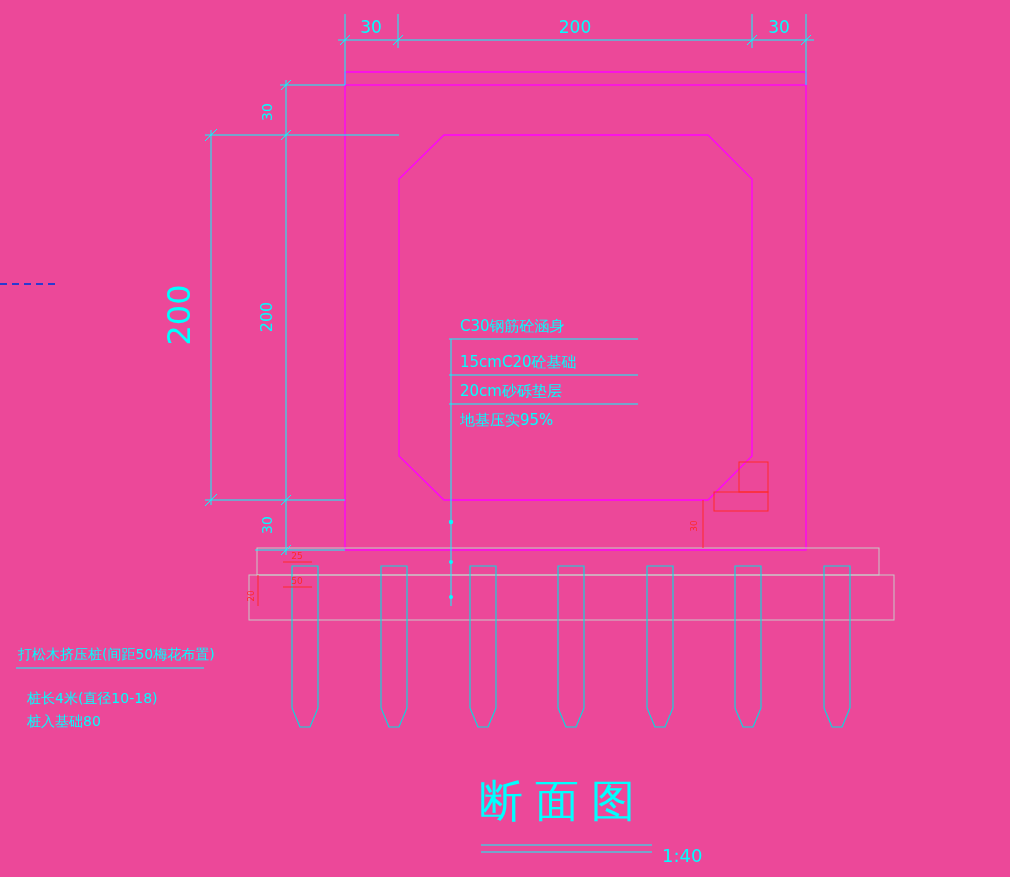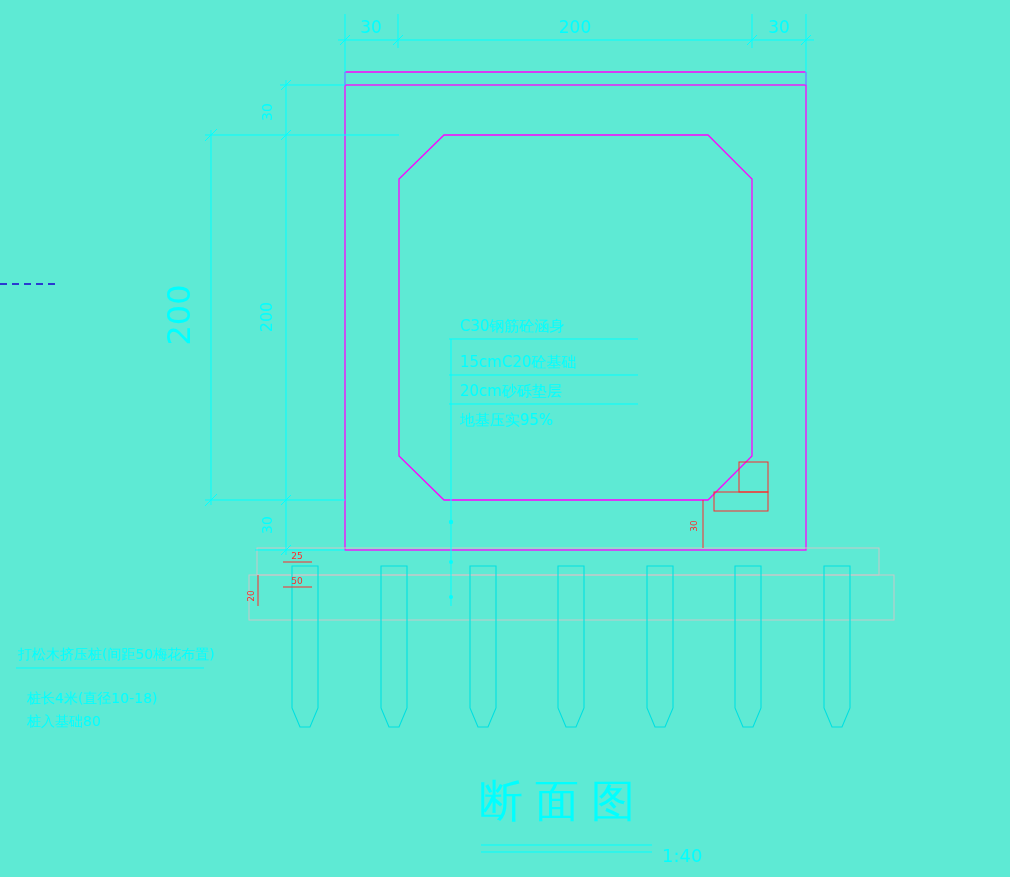--- a/index.html
+++ b/index.html
@@ -1,16 +1,16 @@
 <!DOCTYPE html>
 <html><head>
 <meta charset="utf-8">
 <style>
   html,body{margin:0;padding:0;background:#000;}
-  .canvas{position:relative;width:1010px;height:877px;background:#5eead4;overflow:hidden;
+  .canvas{position:relative;width:1010px;height:877px;background:#ec4899;overflow:hidden;
           font-family:"DejaVu Sans",sans-serif;}
   svg{display:block;}
   text{font-family:"DejaVu Sans",sans-serif;}
   .dimtext{fill:#00ffff;}
   .dimline{stroke:#00ffff;stroke-width:1;fill:none;}
   .magline{stroke:#ff00ff;stroke-width:1.3;fill:none;}
   .redline{stroke:#ff2a2a;stroke-width:1;fill:none;}
   .redtext{fill:#ff2a2a;}
   .grayline{stroke:#c8c8c8;stroke-width:1;fill:none;}
   .notetext{fill:#00ffff;}

